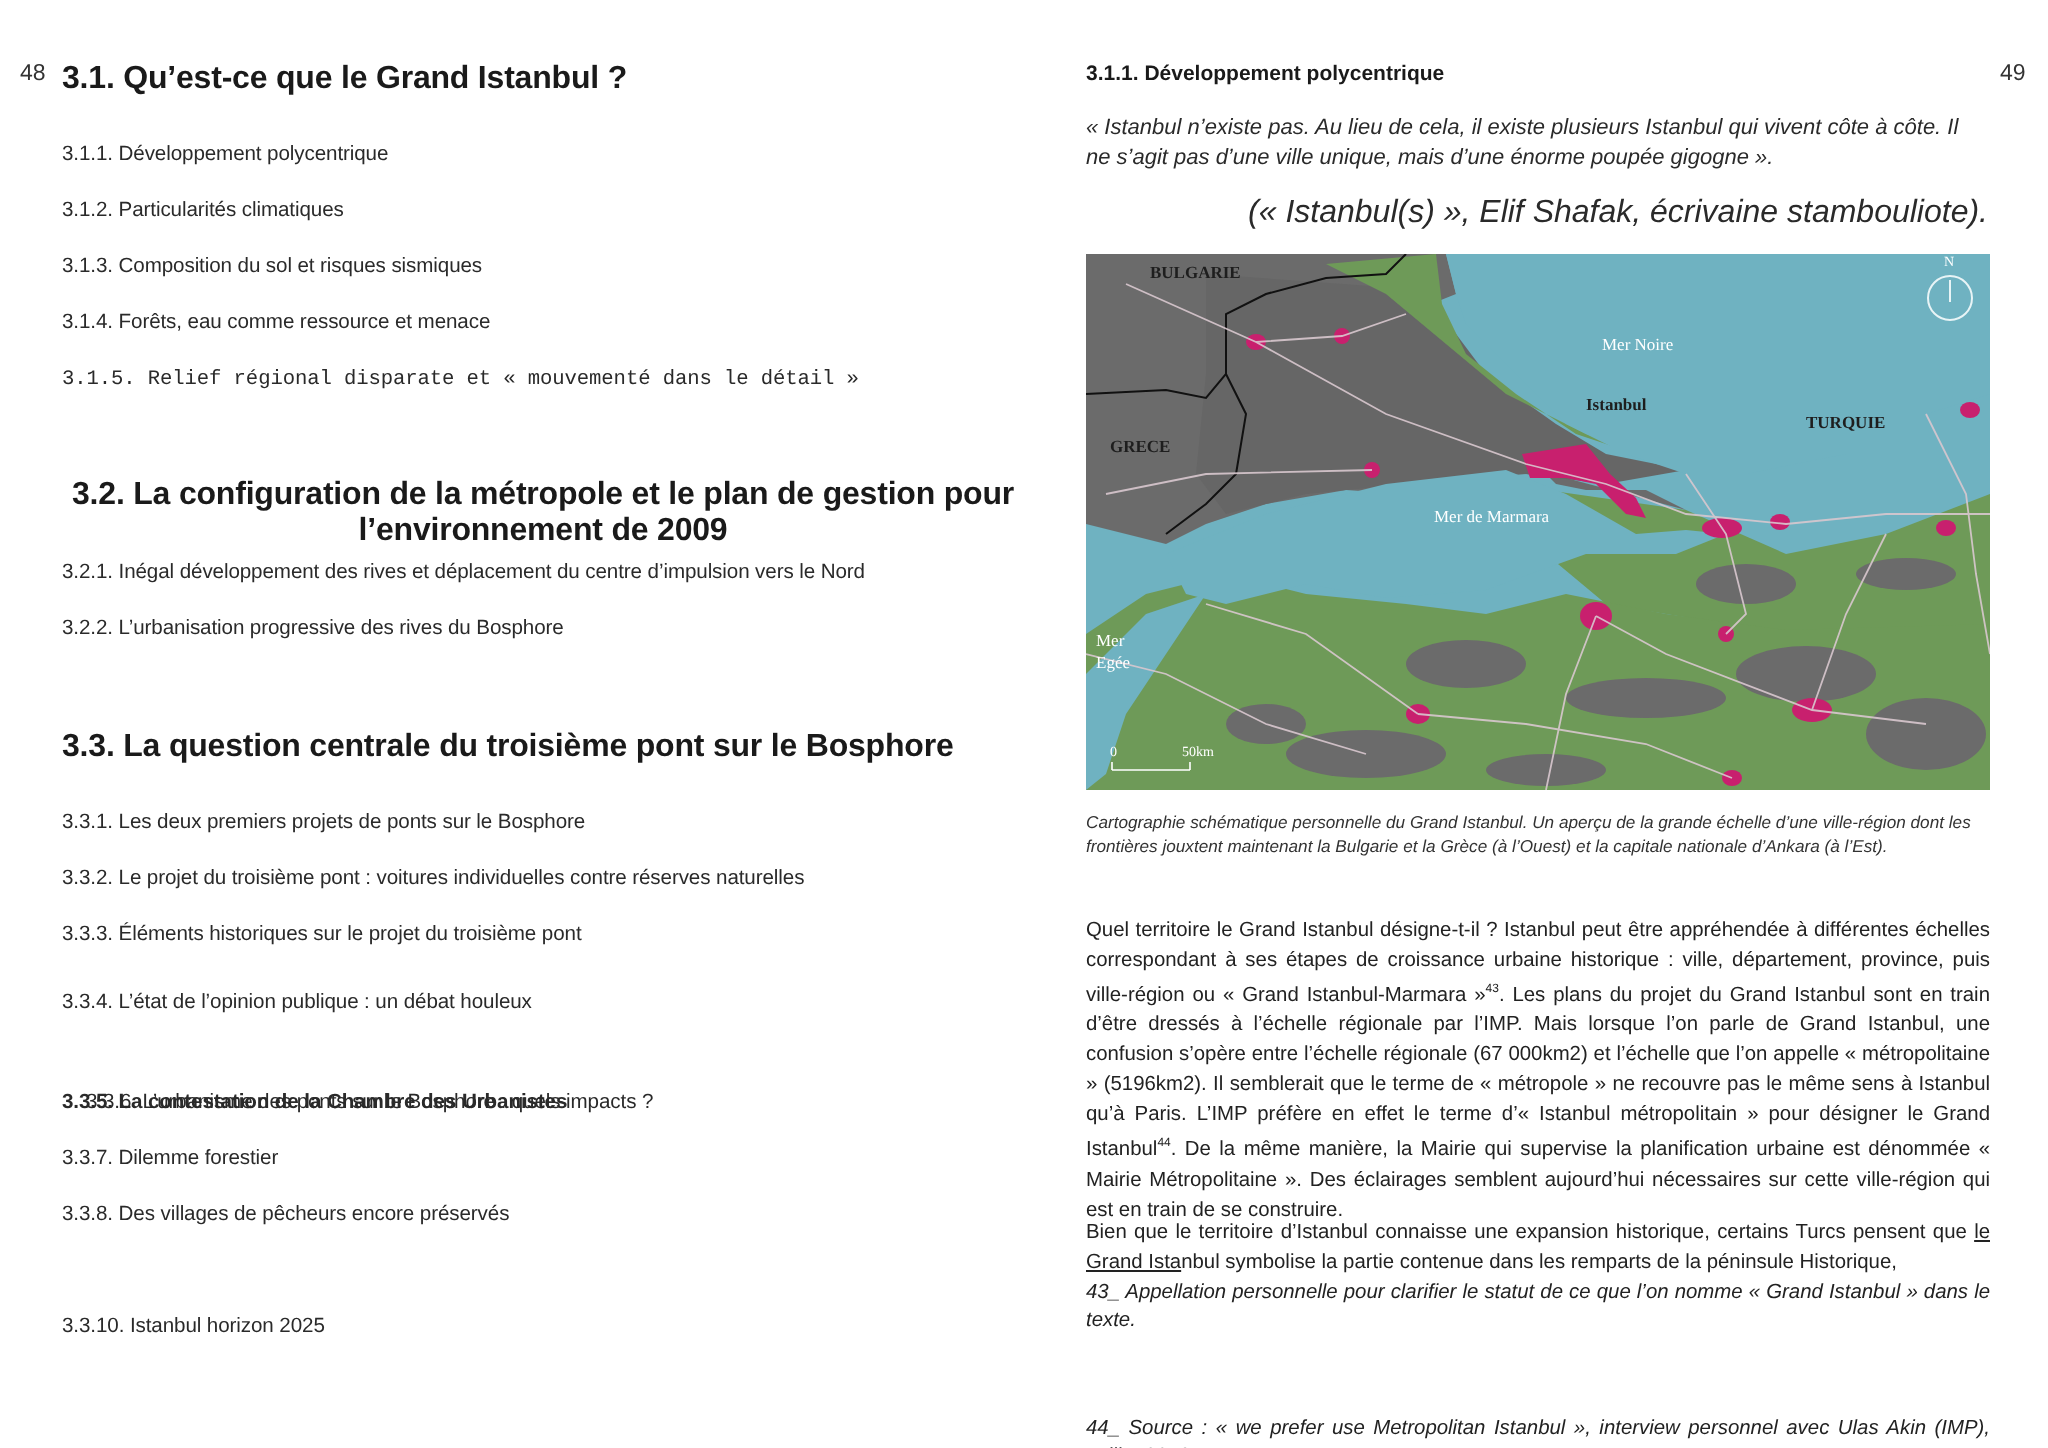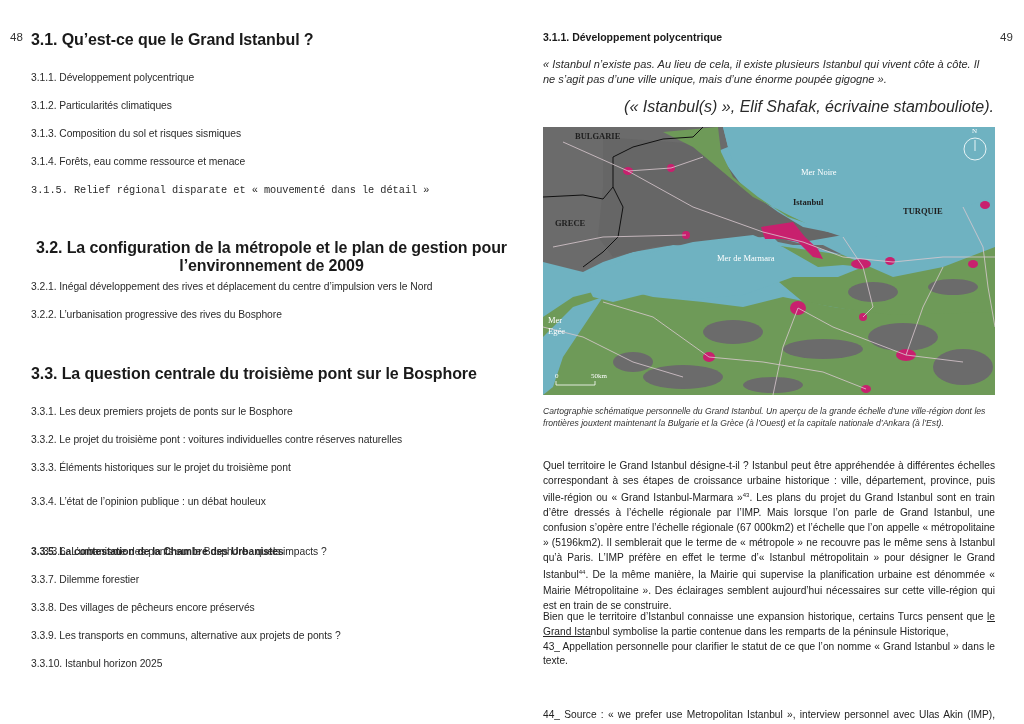--- a/index.html
+++ b/index.html
@@ -16,21 +16,21 @@
     .attribution { position: absolute; right: 30px; top: 98px; font-size: 16px; font-style: italic; color: #2a2a2a; }
     .map { position: absolute; left: 543px; top: 127px; width: 452px; height: 268px; background: #6fb2c1; overflow: hidden; }
     .map svg { display: block; }
     .maplabel { position: absolute; font-family: "Liberation Serif", serif; font-size: 8.5px; white-space: nowrap; }
     .maplabel.dark { color: #1e1e1e; font-weight: bold; }
     .maplabel.light { color: #ffffff; }
     .caption { position: absolute; left: 543px; top: 405px; width: 453px; font-size: 8.6px; font-style: italic; line-height: 12px; color: #333; }
     .body { position: absolute; left: 543px; width: 452px; font-size: 10.2px; line-height: 15px; color: #222; text-align: justify; }
     .body sup { font-size: 6px; }
     .u { text-decoration: underline; }
-    .fn { position: absolute; left: 543px; width: 452px; font-size: 10.2px; line-height: 14px; color: #222; text-align: justify; }
+    .fn { position: absolute; left: 543px; width: 452px; font-size: 10.2px; font-style: italic; line-height: 14px; color: #222; text-align: justify; }
   </style>
 </head>
 <body>
 
 <div class="page page-left">
   <span class="pagenum" style="left:10px;">48</span>
 
   <div class="h-main" style="top:31px;">3.1. Qu’est-ce que le Grand Istanbul ?</div>
   <div class="toc-item" style="top:72px;">3.1.1. Développement polycentrique</div>
   <div class="toc-item" style="top:100px;">3.1.2. Particularités climatiques</div>
@@ -44,21 +44,20 @@
 
   <div class="h-main" style="top:365px;">3.3. La question centrale du troisième pont sur le Bosphore</div>
   <div class="toc-item" style="top:406px;">3.3.1. Les deux premiers projets de ponts sur le Bosphore</div>
   <div class="toc-item" style="top:434px;">3.3.2. Le projet du troisième pont : voitures individuelles contre réserves naturelles</div>
   <div class="toc-item" style="top:462px;">3.3.3. Éléments historiques sur le projet du troisième pont</div>
   <div class="toc-item" style="top:496px;">3.3.4. L’état de l’opinion publique : un débat houleux</div>
   <div class="toc-item" style="top:546px;font-weight:bold;">3.3.5. La contestation de la Chambre des Urbanistes</div>
   <div class="toc-item" style="top:546px;margin-left:12px;">3.3.6. L’urbanisme des ponts sur le Bosphore : quels impacts ?</div>
   <div class="toc-item" style="top:574px;">3.3.7. Dilemme forestier</div>
   <div class="toc-item" style="top:602px;">3.3.8. Des villages de pêcheurs encore préservés</div>
-  <div class="toc-item" style="top:630px;">3.3.9. Les transports en communs, alternative aux projets de ponts ?</div>
   <div class="toc-item" style="top:658px;">3.3.10. Istanbul horizon 2025</div>
 </div>
 
 <div class="page page-right"></div>
 <span class="pagenum" style="left:1000px;">49</span>
 <div class="r-title">3.1.1. Développement polycentrique</div>
 <div class="quote">« Istanbul n’existe pas. Au lieu de cela, il existe plusieurs Istanbul qui vivent côte à côte. Il ne s’agit pas d’une ville unique, mais d’une énorme poupée gigogne ».</div>
 <div class="attribution">(« Istanbul(s) », Elif Shafak, écrivaine stambouliote).</div>
 
 <div class="map">

